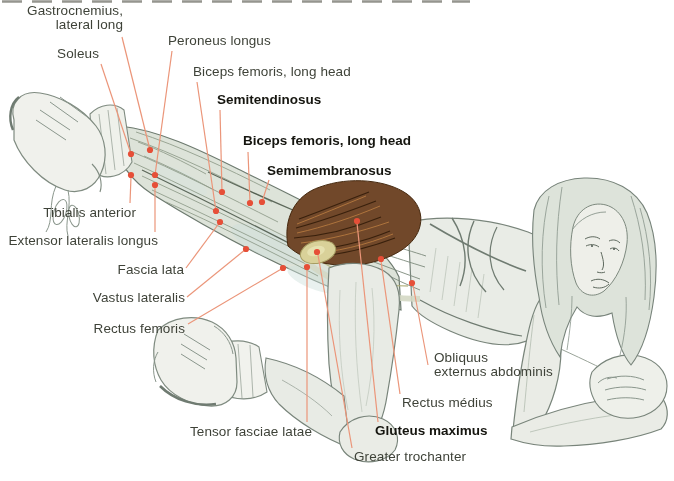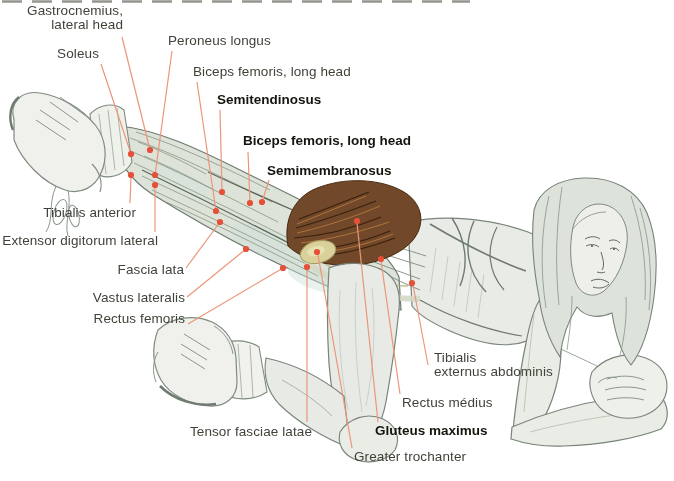--- a/index.html
+++ b/index.html
@@ -228,21 +228,21 @@
       <circle cx="381" cy="259" r="3.1" fill="#e64f38"></circle>
       <line x1="378" y1="422" x2="357" y2="223" stroke="#eb9579" stroke-width="1.2"></line>
       <circle cx="357" cy="221" r="3.1" fill="#e64f38"></circle>
       <line x1="352" y1="448" x2="318" y2="255" stroke="#eb9579" stroke-width="1.2"></line>
       <circle cx="317" cy="252" r="3.1" fill="#e64f38"></circle>
     </svg>
 
   <div class="labels-layer">
       <div class="label" style="top: 4px; right: 551px; text-align: right;">
         <div>Gastrocnemius,</div>
-        <div>lateral head</div>
+        <div>lateral long</div>
       </div>
       <div class="label" style="top: 47px; right: 575px; text-align: right;">
         <div>Soleus</div>
       </div>
       <div class="label" style="top: 34px; left: 168px;">
         <div>Peroneus longus</div>
       </div>
       <div class="label" style="top: 65px; left: 193px;">
         <div>Biceps femoris, long head</div>
       </div>
@@ -252,36 +252,36 @@
       <div class="label bold" style="top: 134px; left: 243px;">
         <div>Biceps femoris, long head</div>
       </div>
       <div class="label" style="top: 206px; right: 538px; text-align: right;">
         <div>Tibialis anterior</div>
       </div>
       <div class="label bold" style="top: 164px; left: 267px;">
         <div>Semimembranosus</div>
       </div>
       <div class="label" style="top: 234px; right: 516px; text-align: right;">
-        <div>Extensor digitorum lateral</div>
+        <div>Extensor lateralis longus</div>
       </div>
       <div class="label" style="top: 263px; right: 490px; text-align: right;">
         <div>Fascia lata</div>
       </div>
       <div class="label" style="top: 291px; right: 489px; text-align: left;">
         <div>Vastus lateralis</div>
       </div>
-      <div class="label" style="top: 312px; right: 489px; text-align: right;">
+      <div class="label" style="top: 322px; right: 489px; text-align: right;">
         <div>Rectus femoris</div>
       </div>
       <div class="label" style="top: 425px; right: 362px; text-align: right;">
         <div>Tensor fasciae latae</div>
       </div>
       <div class="label" style="top: 351px; left: 434px;">
-        <div>Tibialis</div>
+        <div>Obliquus</div>
         <div>externus abdominis</div>
       </div>
       <div class="label" style="top: 396px; left: 402px;">
         <div>Rectus médius</div>
       </div>
       <div class="label bold" style="top: 424px; left: 375px;">
         <div>Gluteus maximus</div>
       </div>
       <div class="label" style="top: 450px; left: 354px; text-align: right;">
         <div>Greater trochanter</div>

